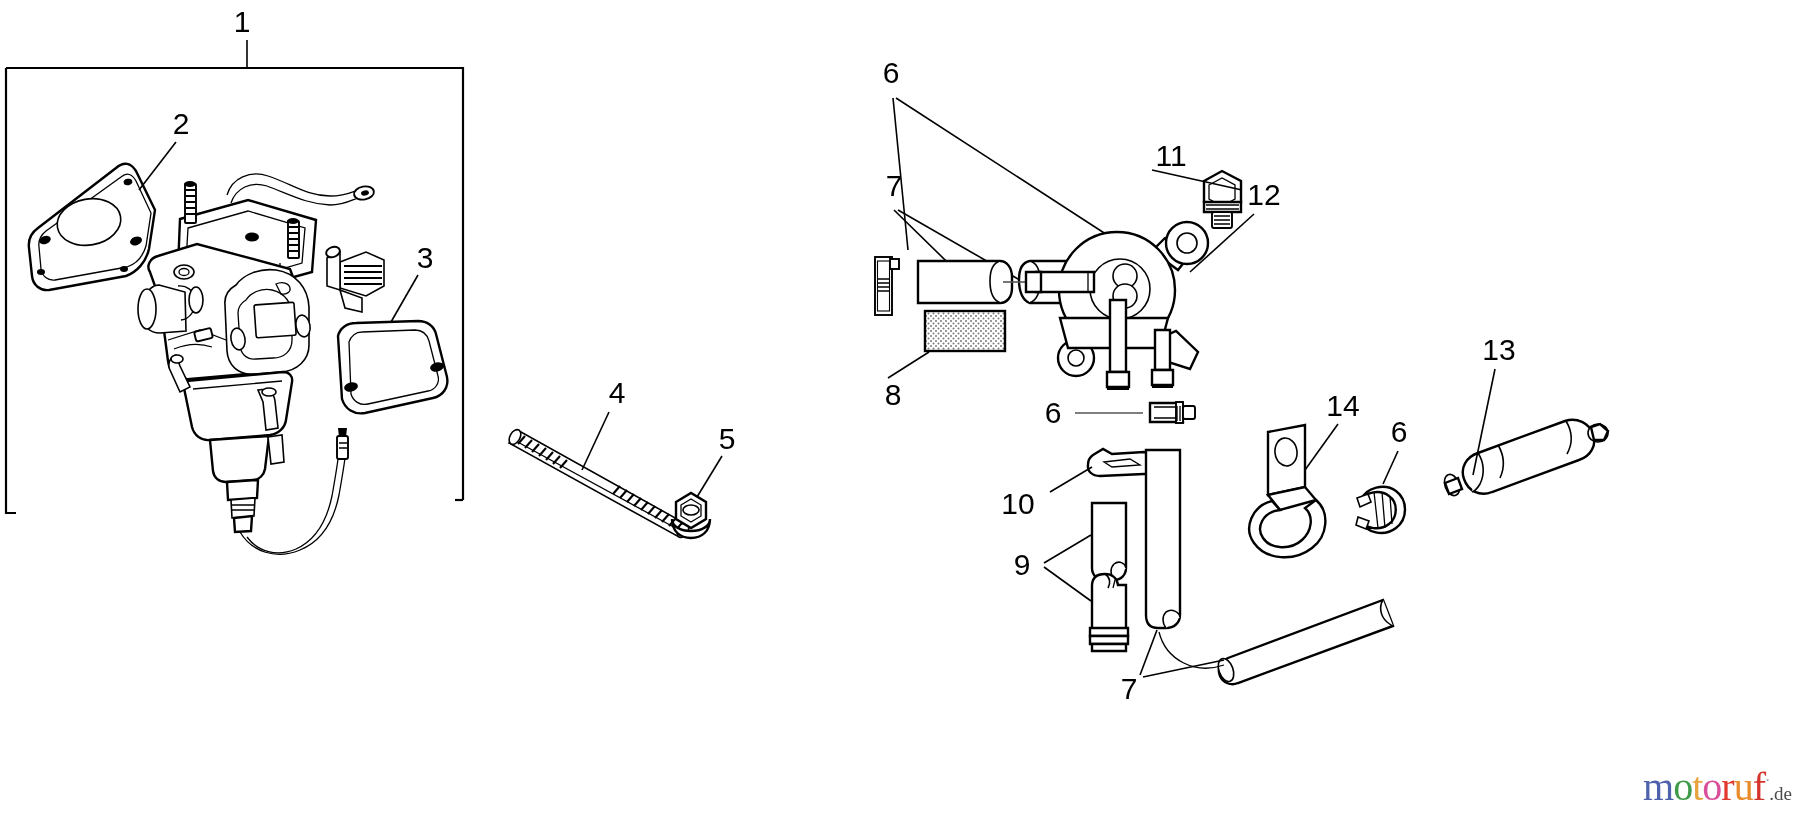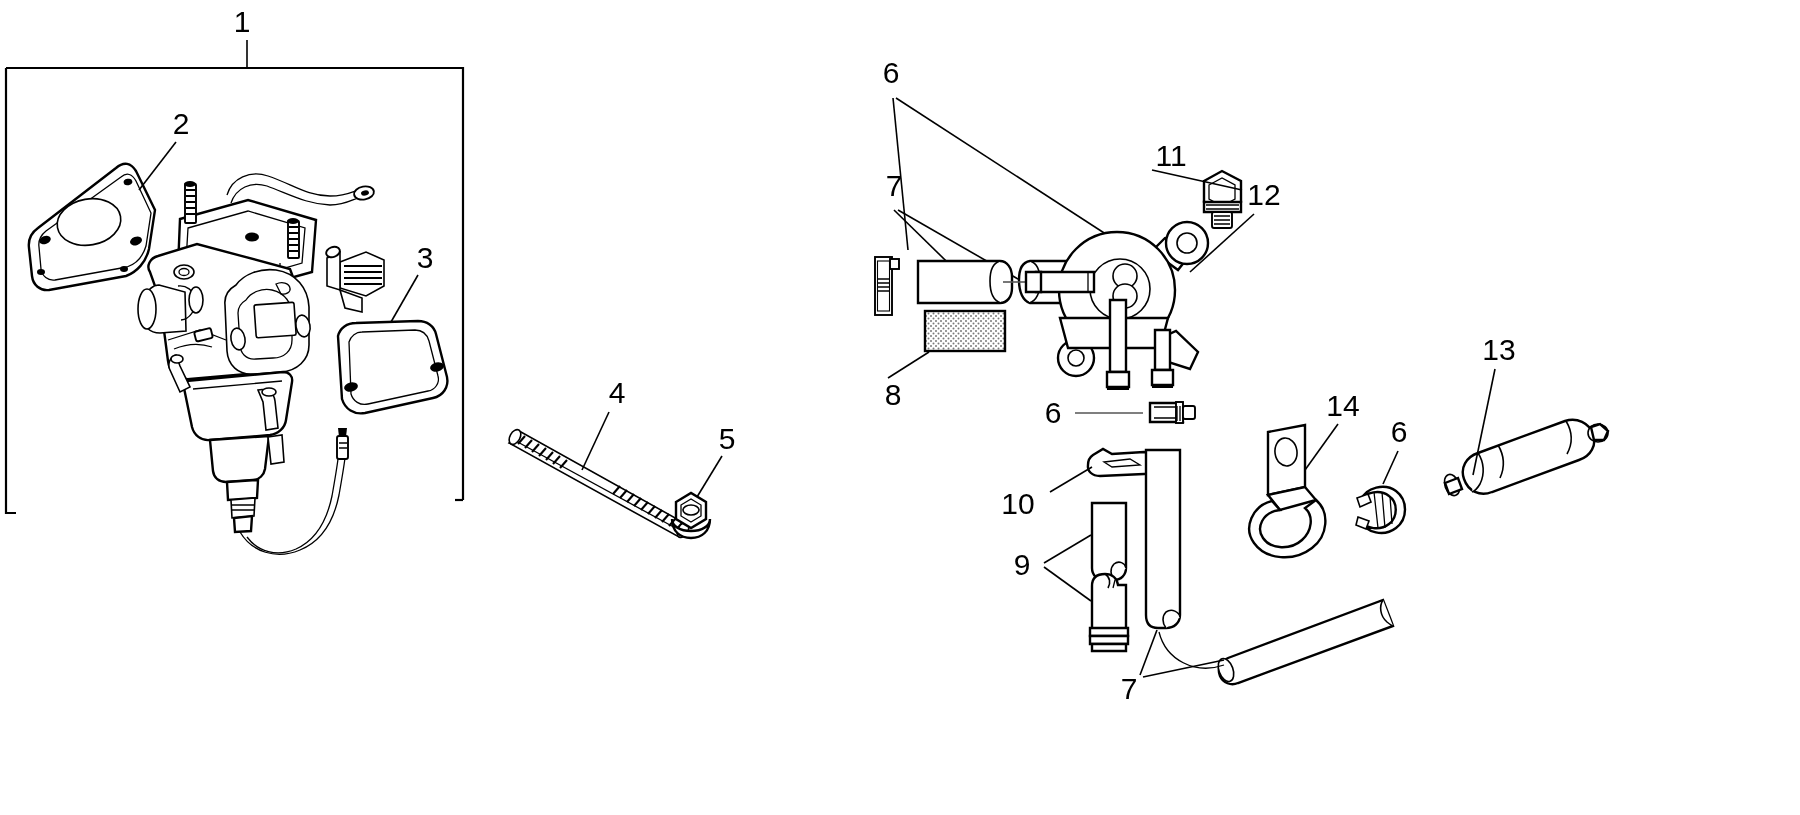--- a/index.html
+++ b/index.html
@@ -396,14 +396,18 @@
     <text class="callout-num" x="1022" y="575" text-anchor="middle">9</text>
     <text class="callout-num" x="1171" y="166" text-anchor="middle">11</text>
     <text class="callout-num" x="1264" y="205" text-anchor="middle">12</text>
     <text class="callout-num" x="1343" y="416" text-anchor="middle">14</text>
     <text class="callout-num" x="1399" y="442" text-anchor="middle">6</text>
     <text class="callout-num" x="1499" y="360" text-anchor="middle">13</text>
     <text class="callout-num" x="1129" y="699" text-anchor="middle">7</text>
   </g>
 </svg>
 
-
+<div id="watermark">
+  <span>
+    <span style="color:#4f63ad">m</span><span style="color:#3f9a4a">o</span><span style="color:#e8a33d">t</span><span style="color:#d94f9a">o</span><span style="color:#e03a2f">r</span><span style="color:#e88b2a">u</span><span style="color:#d4352b">f</span><span class="dot" style="color:#9aa0a6">·</span></span><span class="wm-de">.de</span>
 </div>
 
+</div>
+
 </body></html>

